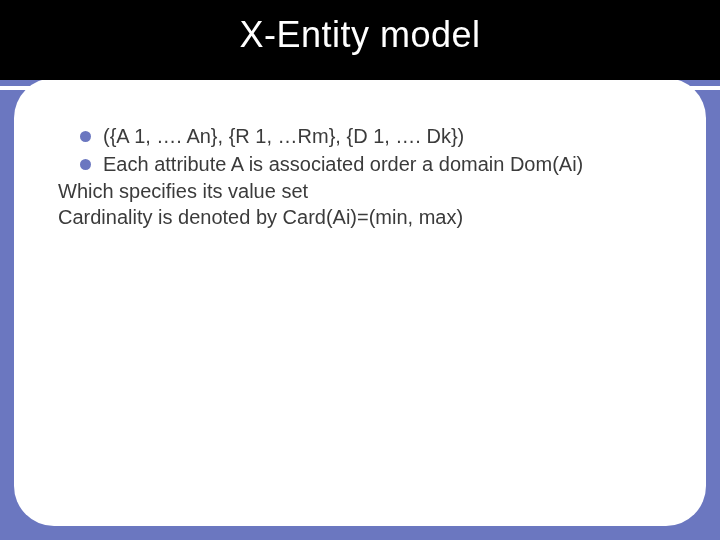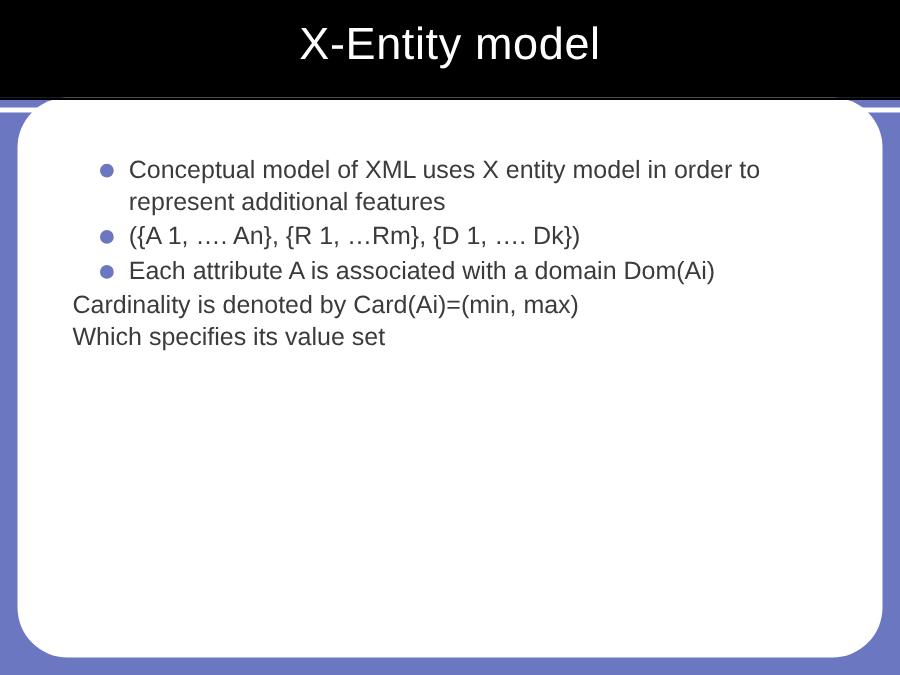--- a/index.html
+++ b/index.html
@@ -88,32 +88,28 @@
 </head>
 <body>
 
 <div class="slide">
   <div class="top-bar"></div>
   <div class="content-box">
     <div class="content">
 
       <div class="bullet-row">
         <span class="dot"></span>
-        <span class="bullet-text">Conceptual model of XML uses X entity model in order to represent additional features</span>
-      </div>
-      <div class="bullet-row">
-        <span class="dot"></span>
         <span class="bullet-text">({A 1, …. An}, {R 1, …Rm}, {D 1, …. Dk})</span>
       </div>
       <div class="bullet-row">
         <span class="dot"></span>
-        <span class="bullet-text">Each attribute A is associated with a domain Dom(Ai)</span>
+        <span class="bullet-text">Each attribute A is associated order a domain Dom(Ai)</span>
       </div>
 
+      <div class="plain">Which specifies its value set</div>
       <div class="plain">Cardinality is denoted by Card(Ai)=(min, max)</div>
-      <div class="plain">Which specifies its value set</div>
 
     </div>
   </div>
   <div class="rule-dark"></div>
   <div class="rule-white"></div>
   <div class="title">X-Entity model</div>
 </div>
 
 </body></html>

